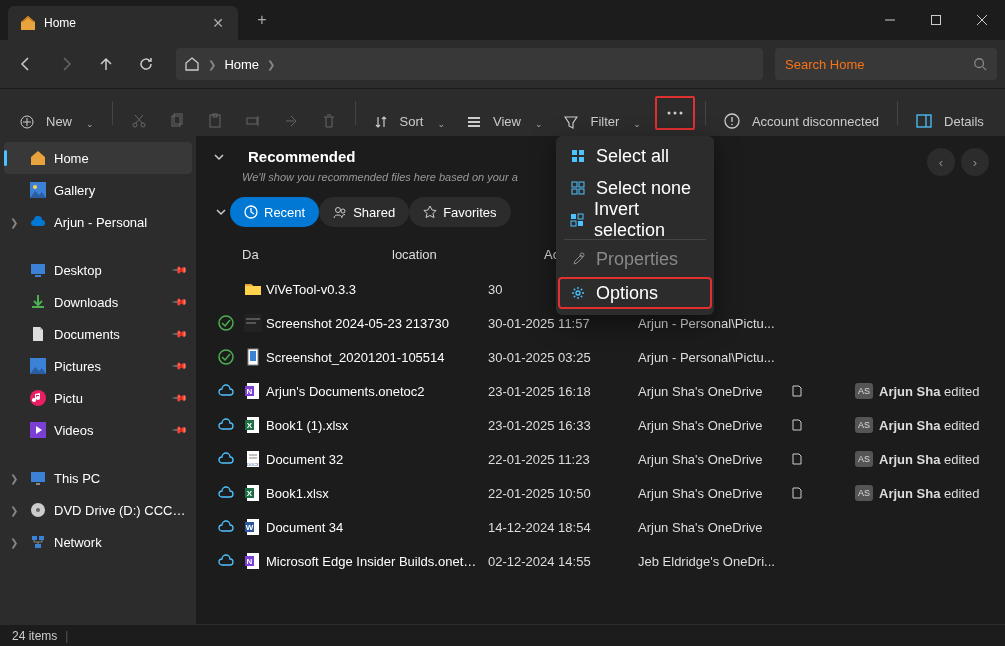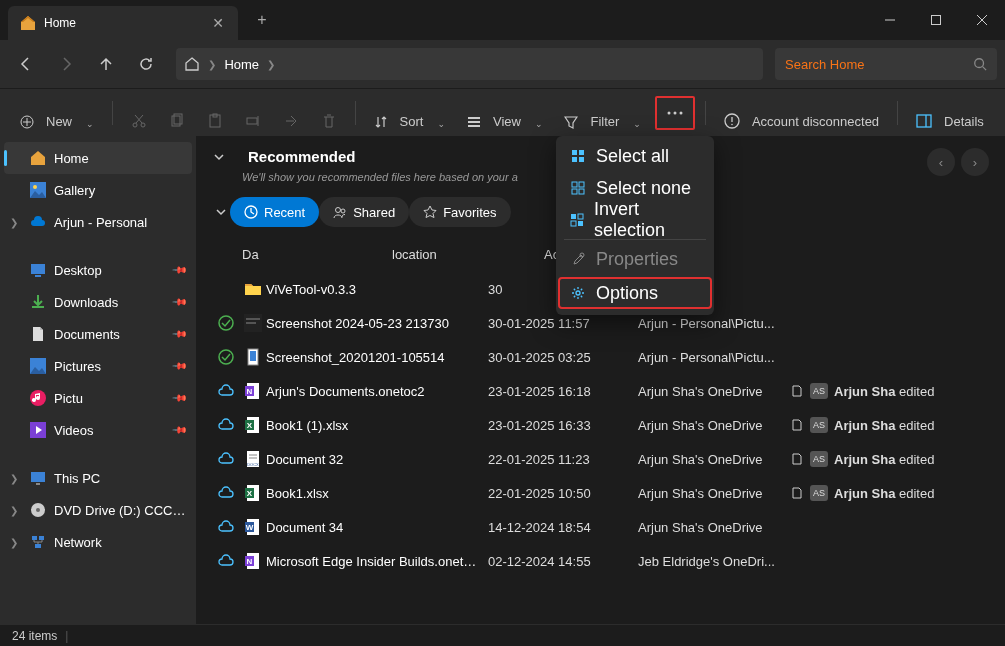--- a/index.html
+++ b/index.html
@@ -51,21 +51,21 @@
 .col-loc { width: 152px; }
 .col-act { flex: 1; }
 .file-row { display: flex; align-items: center; height: 34px; padding-left: 0; font-size: 13px; }
 .file-status { width: 28px; display: flex; justify-content: center; color: #4caf50; }
 .file-icon { width: 26px; display: flex; justify-content: center; }
 .file-name { width: 222px; white-space: nowrap; overflow: hidden; text-overflow: ellipsis; padding-right: 8px; }
 .file-date { width: 150px; color: #ddd; }
 .file-loc { width: 152px; color: #ddd; white-space: nowrap; overflow: hidden; text-overflow: ellipsis; padding-right: 8px; }
 .file-act { flex: 1; display: flex; align-items: center; gap: 6px; color: #ddd; }
 .act-icon { width: 14px; height: 14px; display: flex; align-items: center; justify-content: center; }
-.act-badge { width: 18px; height: 16px; background: #555; border-radius: 3px; font-size: 9px; display: flex; align-items: center; justify-content: center; }
+.act-badge { width: 18px; height: 16px; background: #555; border-radius: 3px; font-size: 9px; display: flex; align-items: center; justify-content: center; margin-left: 45px; }
 .statusbar { height: 22px; background: #1c1c1c; display: flex; align-items: center; padding: 0 12px; font-size: 12px; color: #ccc; border-top: 1px solid #2c2c2c; }
 .context-menu { position: absolute; left: 556px; top: 136px; width: 158px; background: #2c2c2c; border-radius: 6px; padding: 4px; box-shadow: 0 8px 24px rgba(0,0,0,0.5); z-index: 100; }
 .cm-item { display: flex; align-items: center; height: 32px; padding: 0 10px; gap: 10px; font-size: 18px; border-radius: 4px; }
 .cm-item.highlighted { border: 2px solid #e03030; margin: 2px -2px; }
 .cm-item.disabled { color: #888; }
 .cm-sep { height: 1px; background: #444; margin: 3px 4px; }
 .cm-icon { width: 16px; height: 16px; display: flex; align-items: center; justify-content: center; color: #4cc2ff; }
 .cm-item.disabled .cm-icon { color: #888; }
 svg { display: block; }
 </style>

